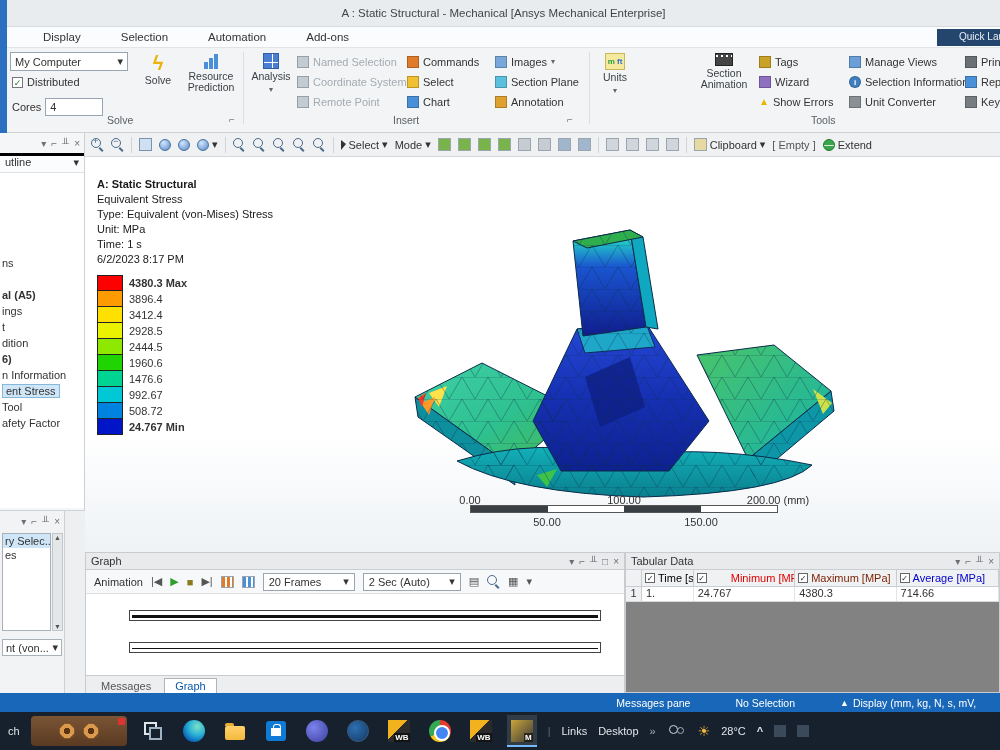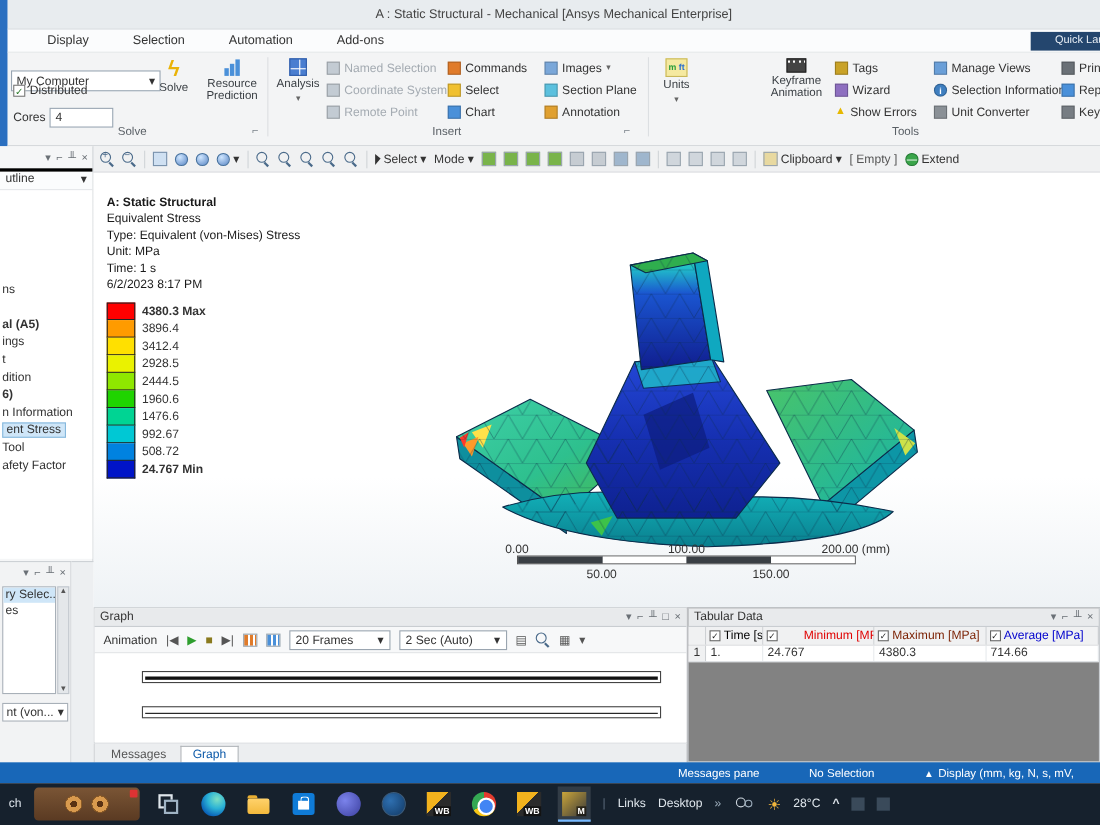--- a/index.html
+++ b/index.html
@@ -180,21 +180,21 @@
 <nav id="menubar" class="abs">
   <span>Display</span>
   <span>Selection</span>
   <span>Automation</span>
   <span>Add-ons</span>
   <div id="quick-launch">Quick Laun</div>
 </nav>
 
 <section id="ribbon" class="abs">
 
-  <div class="rib-select" style="left:3px;top:16px;width:136px">
+  <div class="rib-select" style="left:3px;top:4px;width:118px">
     <span>My Computer</span>
     <span>▾</span>
   </div>
   <div class="chkrow" style="left:5px;top:28px">
     <span class="chk">✓</span>
     <span>Distributed</span>
   </div>
   <div class="chkrow" style="left:5px;top:50px">
     <span>Cores</span>
     <span class="rib-select" style="position:static;width:58px;height:18px">
@@ -269,21 +269,21 @@
   <span class="dlg" style="left:560px">⌐</span>
   <div class="sep" style="left:582px"></div>
 
   <div class="bigbtn" style="left:588px;top:2px;width:40px">
     <span class="icon-units"><b>m</b> ft</span>
     <span>Units</span>
     <span style="font-size:8px;color:#666">▾</span>
   </div>
   <div class="bigbtn" style="left:688px;top:2px;width:58px">
     <span class="icon-film"></span>
-    <span>Keyframe Animation</span>
+    <span>Section Animation</span>
   </div>
   <div class="rib-col" style="left:752px;top:6px">
     <div class="rib-row">
       <span class="ricon" style="--c:#c9a227"></span>
       <span>Tags</span>
     </div>
     <div class="rib-row">
       <span class="ricon" style="--c:#8e6fc0"></span>
       <span>Wizard</span>
     </div>

